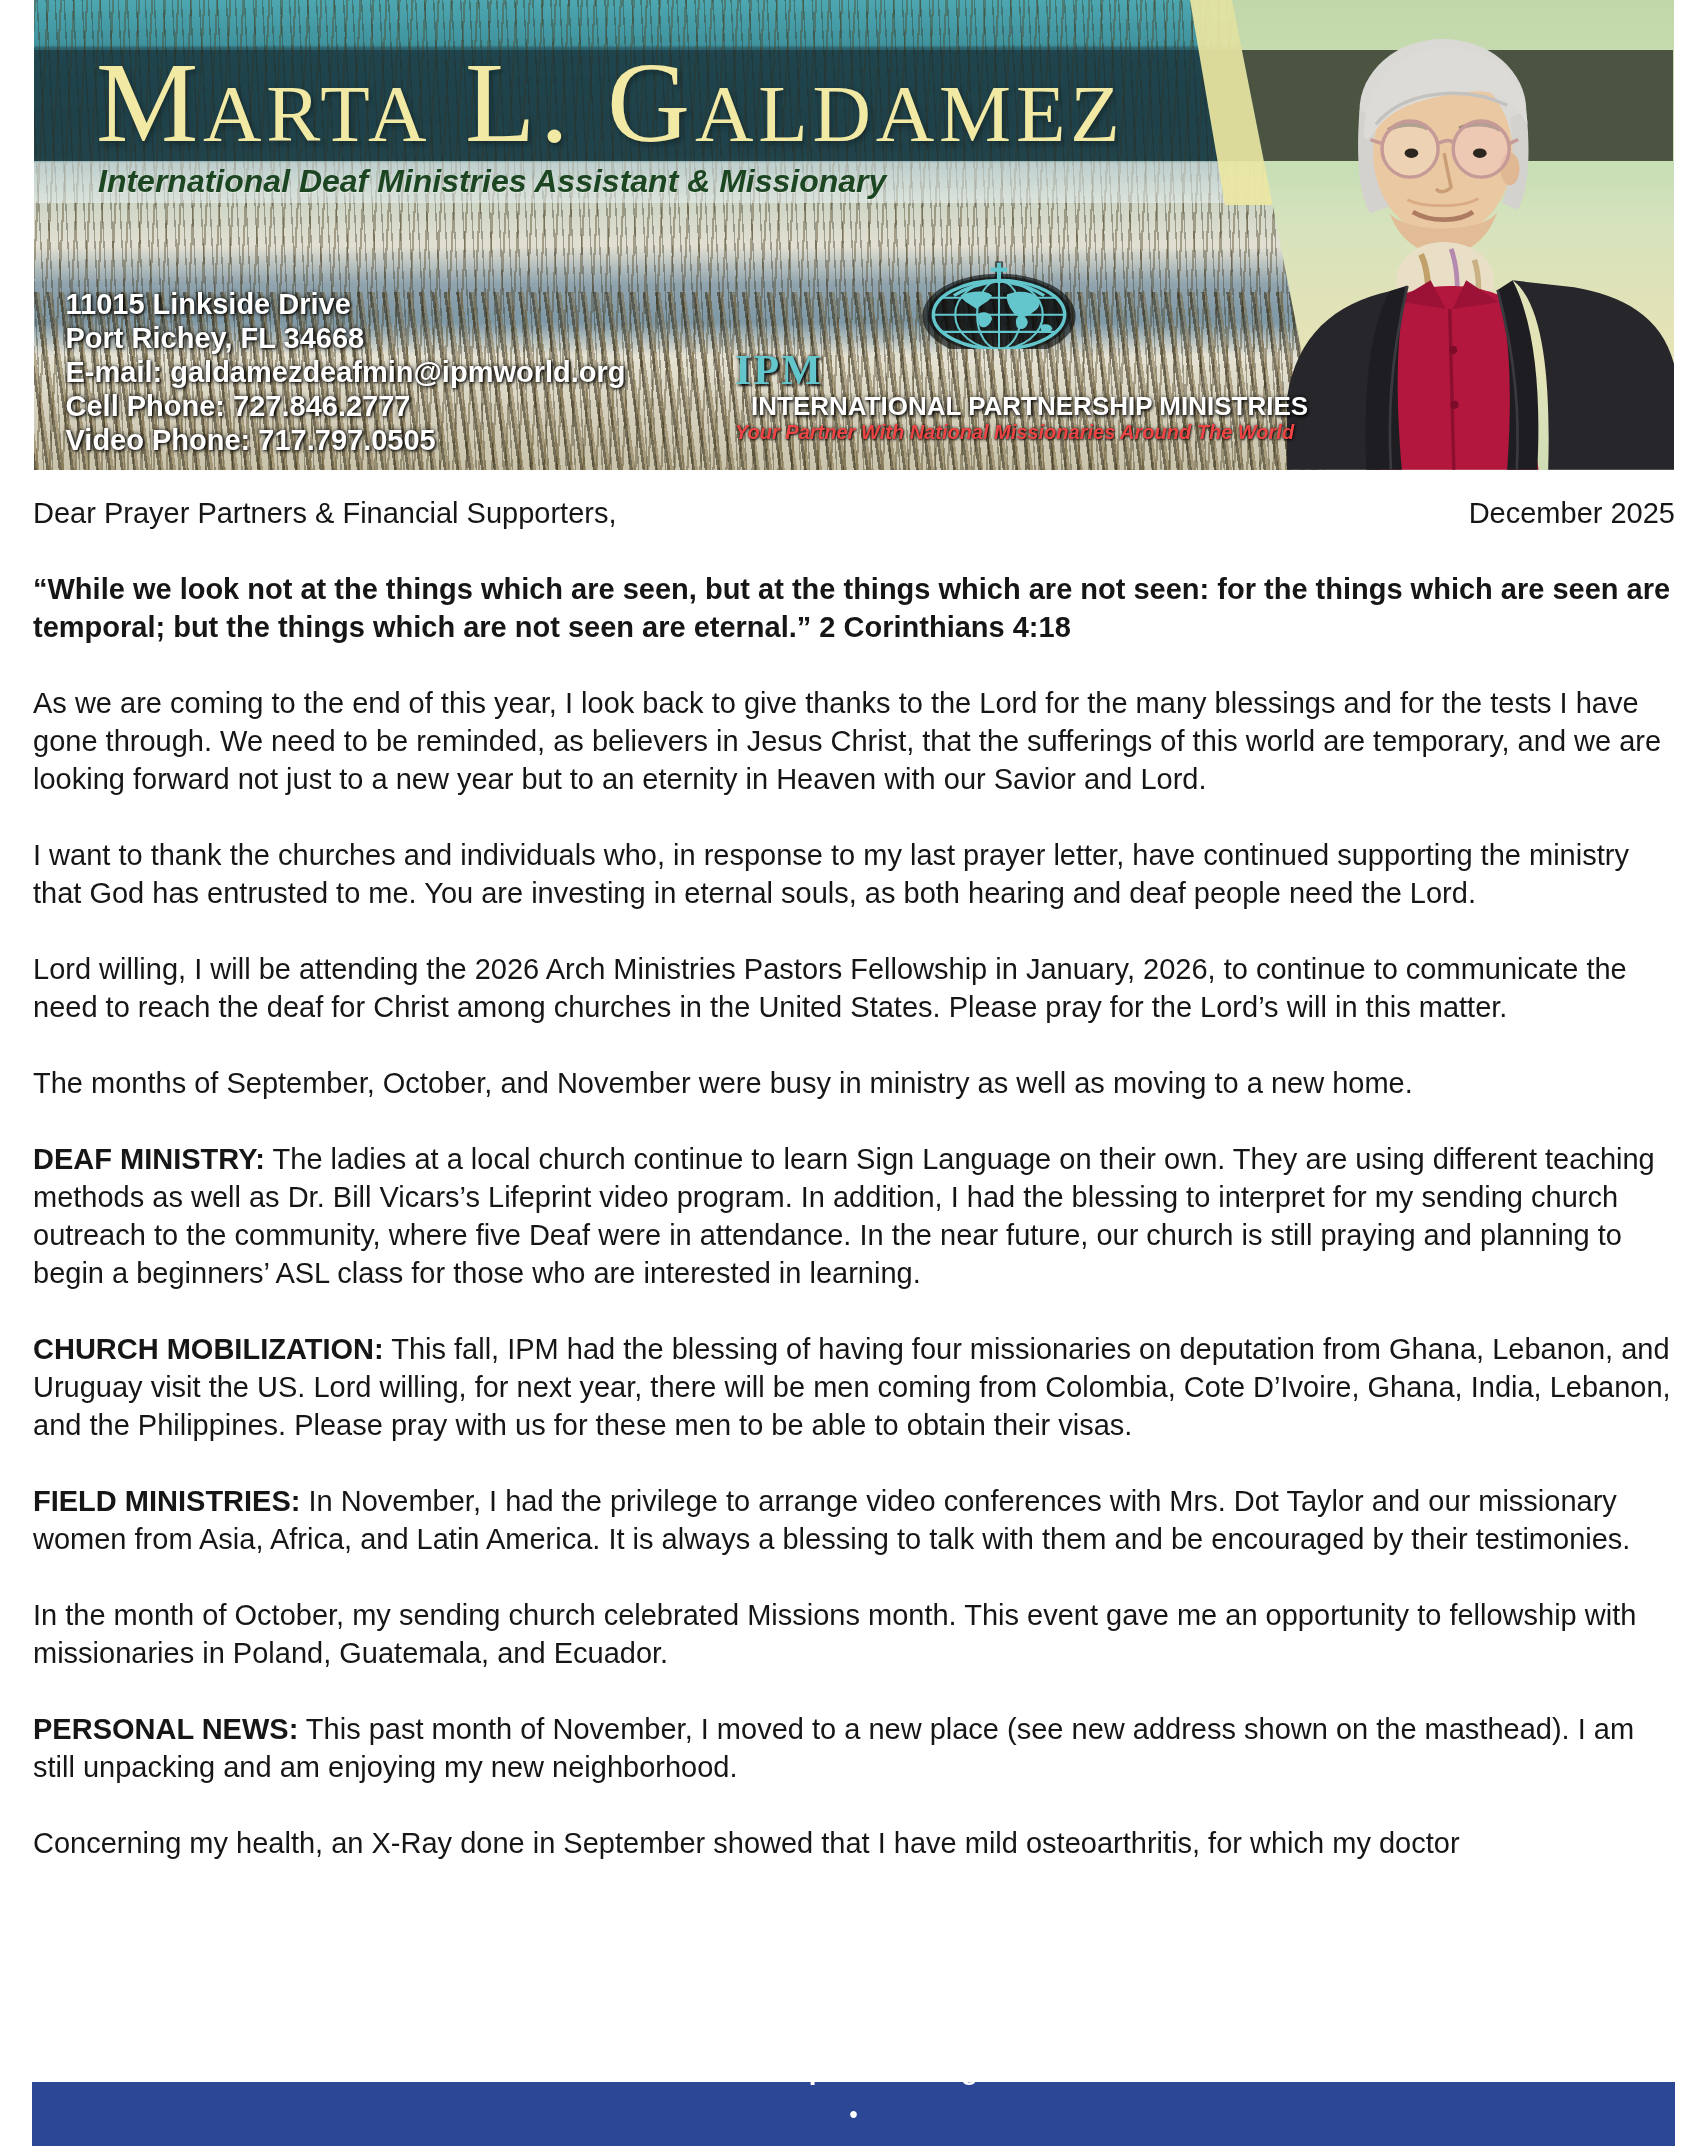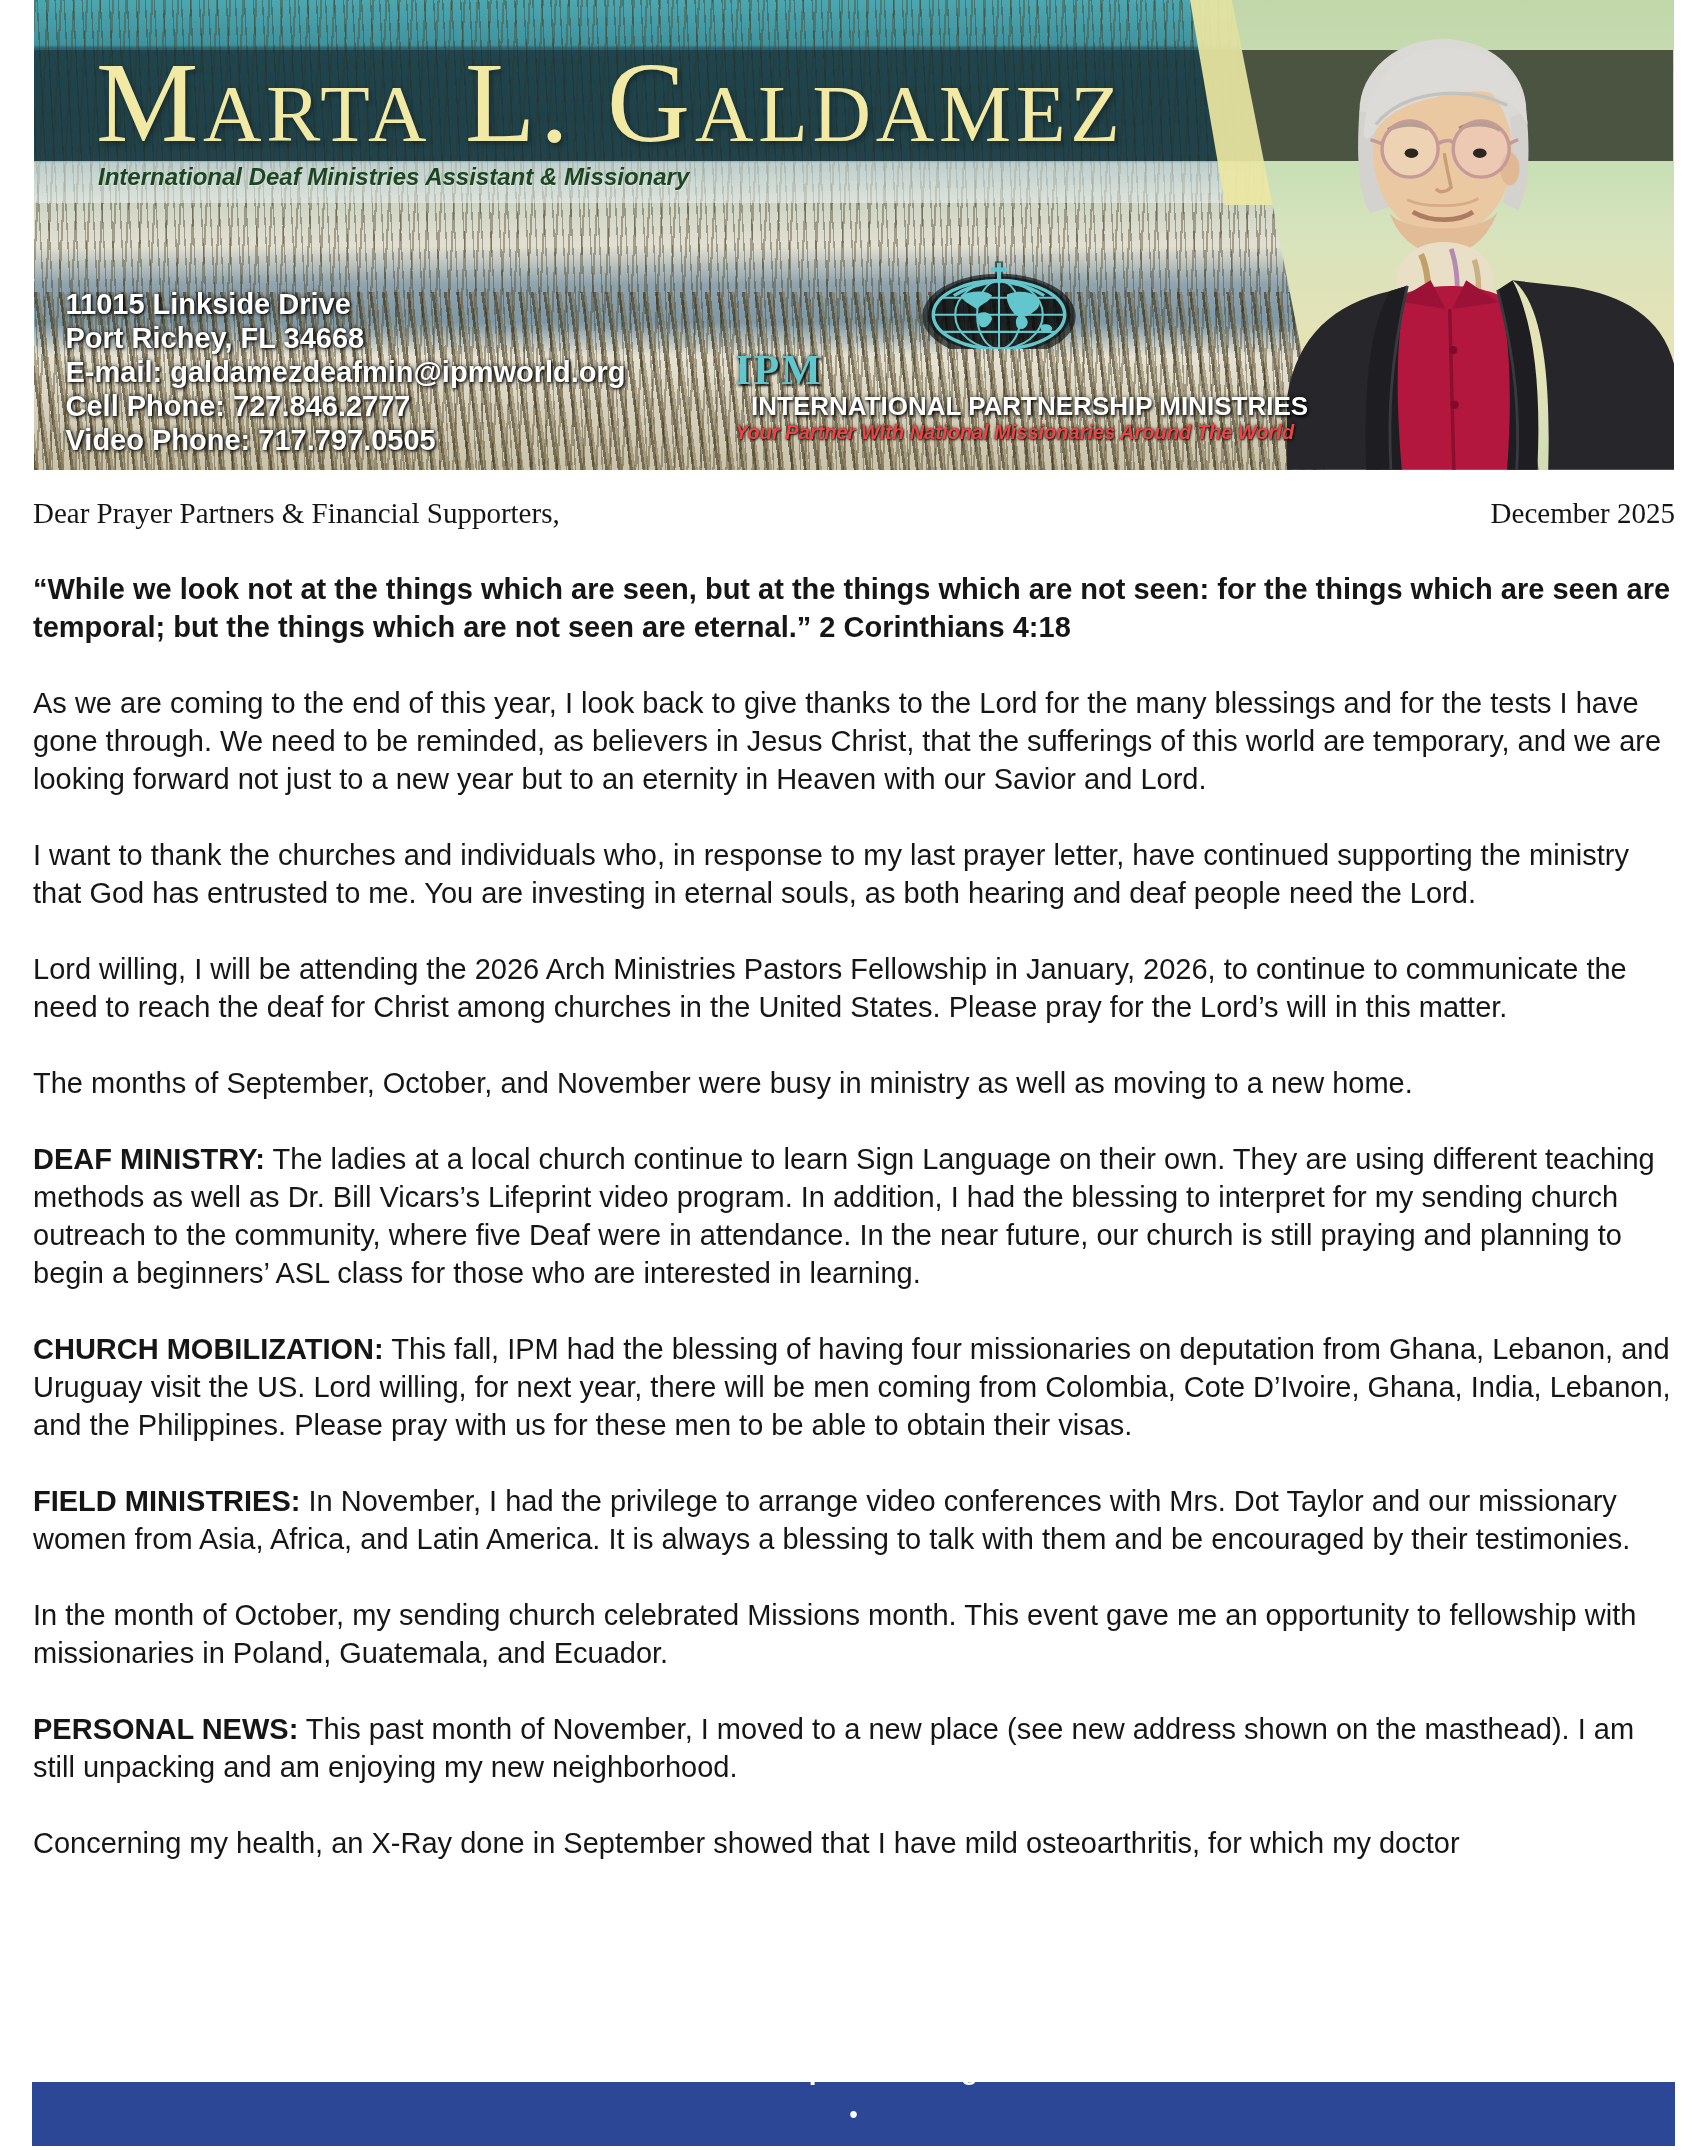--- a/index.html
+++ b/index.html
@@ -31,40 +31,40 @@
     clip-path:polygon(1198px 0,1640px 0,1640px 470px,1291px 470px);}
   .panel-band{position:absolute;left:1163px;top:50px;width:476px;height:111px;background:#4a5441;}
 
   .portrait{position:absolute;left:1253px;top:8.2px;width:387px;height:462px;}
 
   .mast-name{position:absolute;left:62px;top:45px;margin:0;
     font-family:"Liberation Serif",serif;font-weight:normal;
     font-variant:small-caps;font-size:115px;line-height:115px;letter-spacing:4.8px;
     color:#f2e9a4;text-shadow:2.1px 2.7px 4.8px rgba(10,20,20,0.45);white-space:nowrap;}
   .mast-sub{position:absolute;left:64px;top:163px;
-    font-size:24px;font-weight:bold;font-style:italic;color:#1c4522;
+    font-size:32px;font-weight:bold;font-style:italic;color:#1c4522;
     text-shadow:0 0.7px 1.4px rgba(255,255,255,0.45);white-space:nowrap;}
   .contact{position:absolute;left:31.5px;top:287px;font-size:29px;font-weight:bold;line-height:34px;
     color:#ffffff;text-shadow:0 0 4.8px rgba(0,0,0,0.9),1.4px 1.4px 2.7px rgba(0,0,0,0.85);white-space:nowrap;}
 
   .logo{position:absolute;left:701px;top:260px;width:528px;height:192px;text-align:left;}
   .logo-globe{position:absolute;left:50%;top:0;transform:translateX(-50%);}
   .logo-acr{position:absolute;left:0;top:86px;width:100%;
     font-family:"Liberation Serif",serif;font-weight:bold;font-size:42px;letter-spacing:2.1px;
     color:#63c6cc;text-shadow:0 0 4.1px rgba(0,0,0,0.85),2.1px 2.1px 2.1px rgba(0,0,0,0.8);}
   .logo-org{position:absolute;left:0;top:131px;width:100%;
     font-weight:bold;font-size:26px;letter-spacing:0px;color:#ffffff;
     text-shadow:0 0 4.1px rgba(0,0,0,0.8),1.4px 2.1px 2.7px rgba(0,0,0,0.75);white-space:nowrap;margin-left:16px;}
   .logo-tag{position:absolute;left:0;top:161px;width:100%;
     font-style:italic;font-weight:bold;font-size:20px;color:#ef4444;
     text-shadow:0 0 3.4px rgba(0,0,0,0.8),0.7px 1.4px 2.1px rgba(0,0,0,0.75);white-space:nowrap;}
 
   
   .letter{position:absolute;left:33px;top:494px;width:1642px;font-size:29px;line-height:38px;color:#161616;}
-  .greet-row{display:flex;justify-content:space-between;margin:0 0 38px 0;font-family:Liberation Serif, serif;}
+  .greet-row{display:flex;justify-content:space-between;margin:0 0 38px 0;}
   .letter p{margin:0 0 38px 0;}
   .letter p:last-child{margin-bottom:0;}
   .verse{font-weight:bold;}
   .lead{font-weight:bold;}
 
   
   .footer-bar{position:absolute;left:32px;top:2082px;width:1643px;height:64px;background:#2c4795;
     display:flex;align-items:center;justify-content:center;gap:15px;
     color:#ffffff;font-weight:bold;font-size:28px;white-space:nowrap;flex-direction:column;}
   .footer-bar .dot{font-size:23px;position:relative;top:1.4px;}

